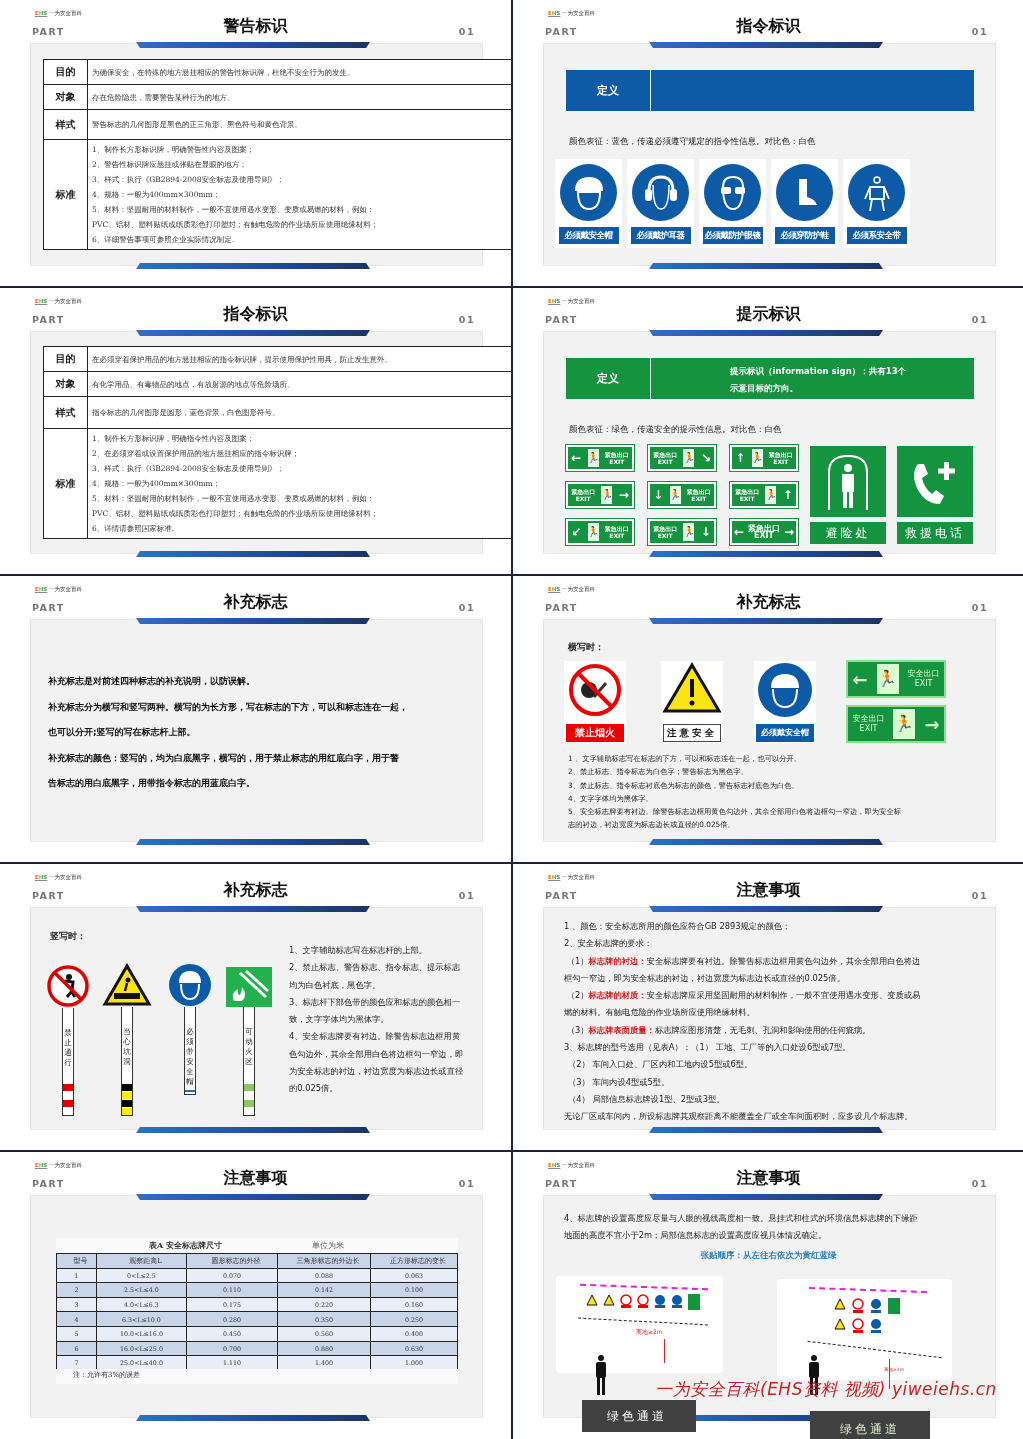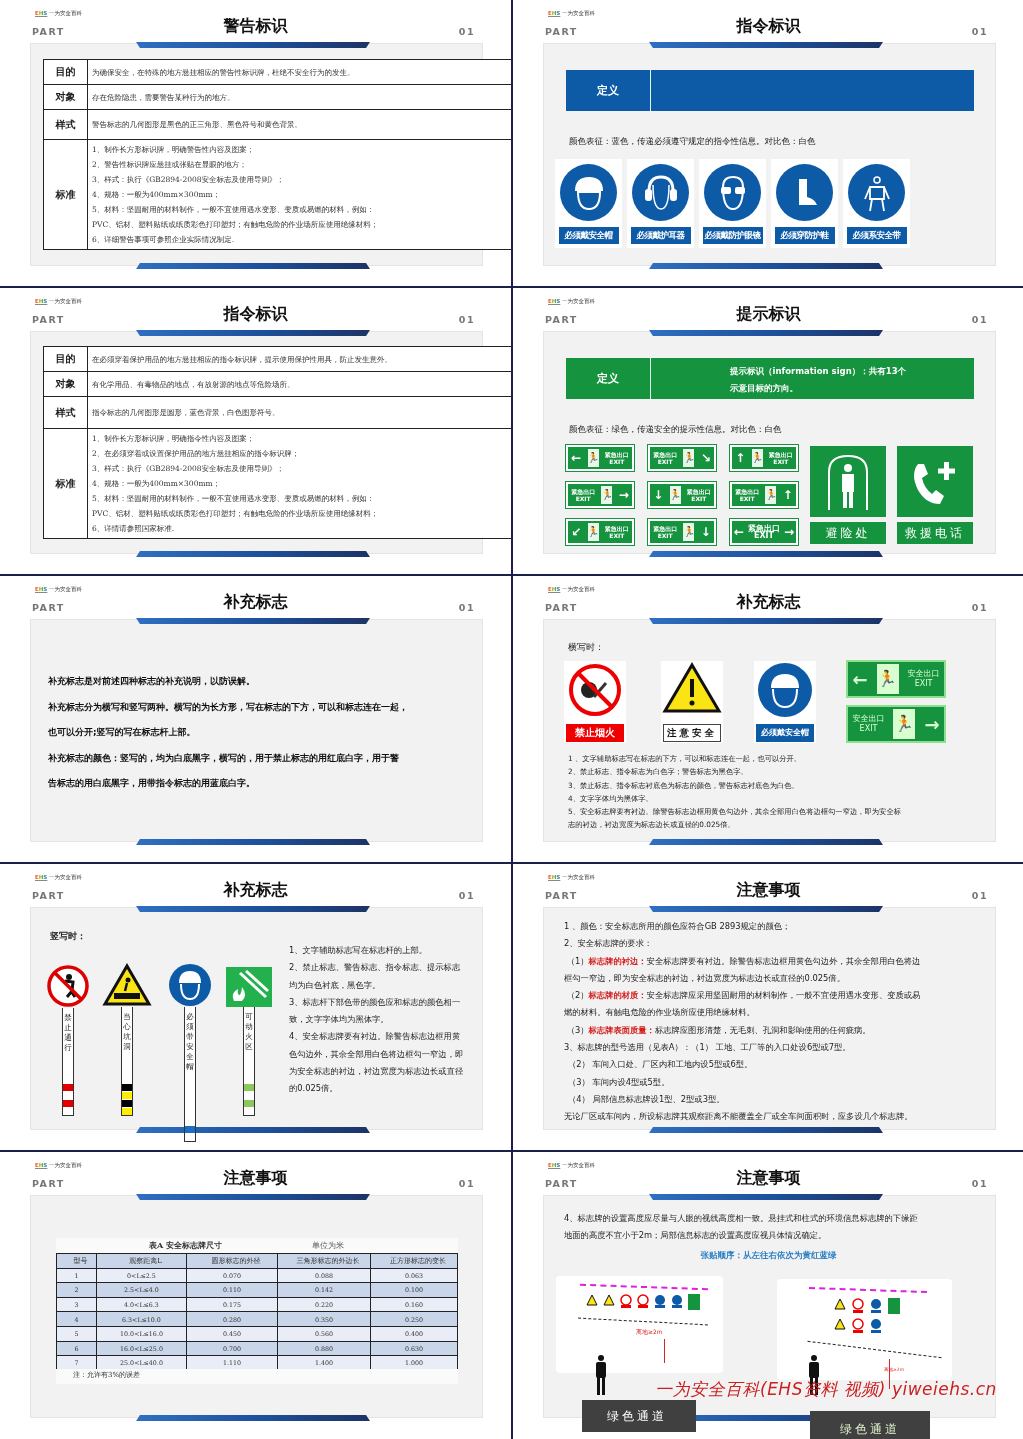--- a/index.html
+++ b/index.html
@@ -45,21 +45,21 @@
   .bigsign .box { width: 76px; height: 71px; background: #16933f; display: flex; align-items: center; justify-content: center; }
   .bigsign .lab { margin-top: 5px; height: 22px; background: #16933f; color: #fff; text-align: center; line-height: 22px; font-size: 12px; letter-spacing: 3px; }
 
   .bold-para { position: absolute; left: 48px; top: 93px; width: 425px; font-size: 9px; font-weight: bold; color: #111; line-height: 25.5px; }
 
   .hsigns { position: absolute; top: 85px; }
   .list-small { position: absolute; left: 55px; top: 176px; width: 400px; font-size: 7.3px; color: #222; line-height: 13.3px; }
 
   .pole { position: absolute; top: 99px; display: flex; flex-direction: column; align-items: center; }
   .pole .stick { width: 12px; background: #fff; border: 1px solid #333; border-top: none; display: flex; flex-direction: column; align-items: center; }
-  .pole .stick .vt { font-size: 7.5px; line-height: 10px; width: 8px; text-align: center; color: #222; padding-top: 5px; }
+  .pole .stick .vt { font-size: 7.5px; line-height: 10px; width: 8px; text-align: center; color: #222; padding-top: 20px; }
   .pole .band { width: 10px; height: 7px; margin-top: 1px; }
   .vlist { position: absolute; left: 289px; top: 78px; width: 178px; font-size: 8.3px; line-height: 17.3px; color: #222; }
 
   .notes { position: absolute; left: 51px; top: 54px; width: 425px; font-size: 8.3px; line-height: 17.3px; color: #222; }
   .notes .red { color: #d42020; font-weight: bold; }
   .notes p { white-space: nowrap; }
 
   table.sz { position: absolute; left: 56px; top: 101px; width: 402px; border-collapse: collapse; font-family: "DejaVu Serif", serif; font-size: 6.3px; color: #333; }
   table.sz th, table.sz td { border: 1px solid #222; text-align: center; height: 14.6px; font-weight: normal; }
   table.sz th { background: #c9d5e8; font-size: 7px; padding-left: 8px; }
@@ -326,21 +326,21 @@
   </div>
 
   <div class="slide" style="left:513px;top:576px">
     <div class="logo"><span class="ehs">EHS</span> <span>一为安全百科</span></div>
     <div class="part">PART</div>
     <div class="title">补充标志</div>
     <div class="pnum">01</div>
     <div class="panel"></div>
     <div class="bar-top"></div>
     <div class="bar-bot"></div>
-    <div style="position:absolute;left:55px;top:65px;font-size:9px;font-weight:normal">横写时：</div>
+    <div style="position:absolute;left:55px;top:65px;font-size:9px;font-weight:bold">横写时：</div>
     <div class="hsigns" style="left:51px;width:62px;height:82px;background:#fff">
       <svg width="62" height="56" viewBox="0 0 62 56">
           <circle cx="31" cy="29" r="24" fill="none" stroke="#e00" stroke-width="4"></circle>
           <circle cx="25" cy="29" r="8" fill="#222"></circle>
           <line x1="30" y1="36" x2="42" y2="22" stroke="#333" stroke-width="3"></line>
           <line x1="14" y1="12" x2="48" y2="46" stroke="#e00" stroke-width="4"></line>
         </svg>
       <div style="margin:3px 2px 0;background:#e00;color:#fff;font-weight:bold;text-align:center;font-size:10px;height:18px;line-height:18px">禁止烟火</div>
     </div>
     <div class="hsigns" style="left:148px;width:62px;height:82px;background:#fff">
@@ -420,21 +420,21 @@
           <div class="band" style="background:#000"></div>
           <div class="band" style="background:#ffee00"></div>
         </div>
     </div>
     <div class="pole" style="left:165px;top:99px">
       <svg width="50" height="44" viewBox="0 0 50 44">
           <circle cx="25" cy="22" r="21" fill="#0d5aa7"></circle>
           <path d="M14 20 Q14 8 25 8 Q36 8 36 20Z" fill="#fff"></path>
           <path d="M16 21 Q16 36 25 36 Q34 36 34 21" fill="none" stroke="#fff" stroke-width="2"></path>
         </svg>
-      <div class="stick" style="height:135px">
+      <div class="stick" style="height:88px">
           <div class="vt">必须带安全帽</div>
           <div style="flex:1"></div>
           <div class="band" style="background:#fff"></div>
           <div class="band" style="background:#1a6fc4"></div>
           <div class="band" style="background:#fff"></div>
         </div>
     </div>
     <div class="pole" style="left:226px;top:103px">
       <svg width="46" height="40" viewBox="0 0 46 40">
           <rect x="0" y="0" width="46" height="40" fill="#22b14c"></rect>

